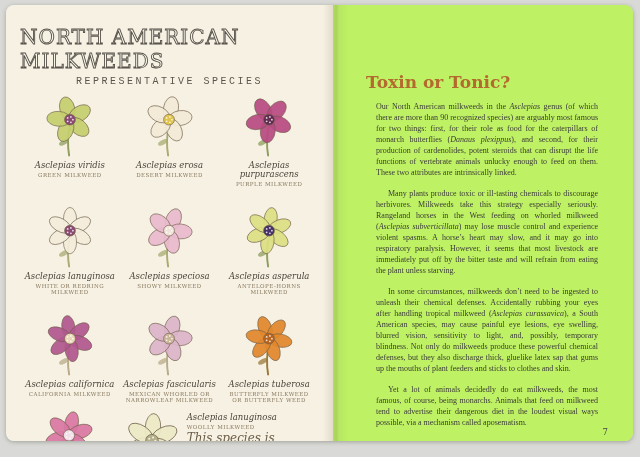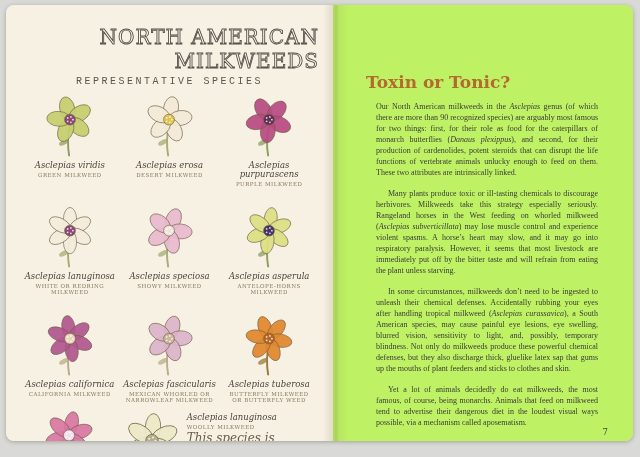--- a/index.html
+++ b/index.html
@@ -9,21 +9,21 @@
   .book{position:absolute;left:6px;top:5px;width:627px;height:436px;
         border-radius:8px;overflow:hidden;display:flex;
         box-shadow:0 1px 4px rgba(60,55,40,.35);}
   .page{position:relative;height:100%;box-sizing:border-box;}
   .page.left{width:327px;background:#f6f1e3;padding:14px 14px 0 14px;}
   .page.right{flex:1;background:#bef264;padding:68px 25px 0 33px;}
   .spine{position:absolute;left:317px;top:0;width:26px;height:100%;z-index:5;
          background:linear-gradient(to right,rgba(120,100,70,0) 0%,rgba(110,95,65,.16) 42%,rgba(90,75,50,.20) 50%,rgba(110,95,65,.08) 62%,rgba(255,255,255,0) 100%);
          pointer-events:none;}
   
-  .lp-title{font-size:20px;letter-spacing:1px;text-align:right;color:#57524a;margin-top:6px;}
+  .lp-title{font-size:20px;letter-spacing:1px;text-align:left;color:#57524a;margin-top:6px;}
   @supports (-webkit-text-stroke: 1px #000){
     .lp-title{color:#faf7ec;-webkit-text-stroke:0.9px #57524a;}
   }
   .lp-subtitle{font-size:10px;letter-spacing:2.5px;text-align:center;color:#5a554c;margin-top:3px;font-family:Liberation Mono, monospace;}
   .species-grid{display:grid;grid-template-columns:repeat(3,1fr);margin-top:8px;row-gap:18px;}
   .sp-cell{display:flex;flex-direction:column;align-items:center;text-align:center;}
   .sp-latin{font-style:italic;font-size:8.5px;color:#4a443a;margin-top:1px;line-height:9px;}
   .sp-common{font-size:5.5px;letter-spacing:.5px;color:#8a7a60;margin-top:2px;line-height:6.5px;max-width:88px;}
   .bottom-row{display:flex;margin-top:6px;}
   .bottom-row .sp-cell{width:33%;}

